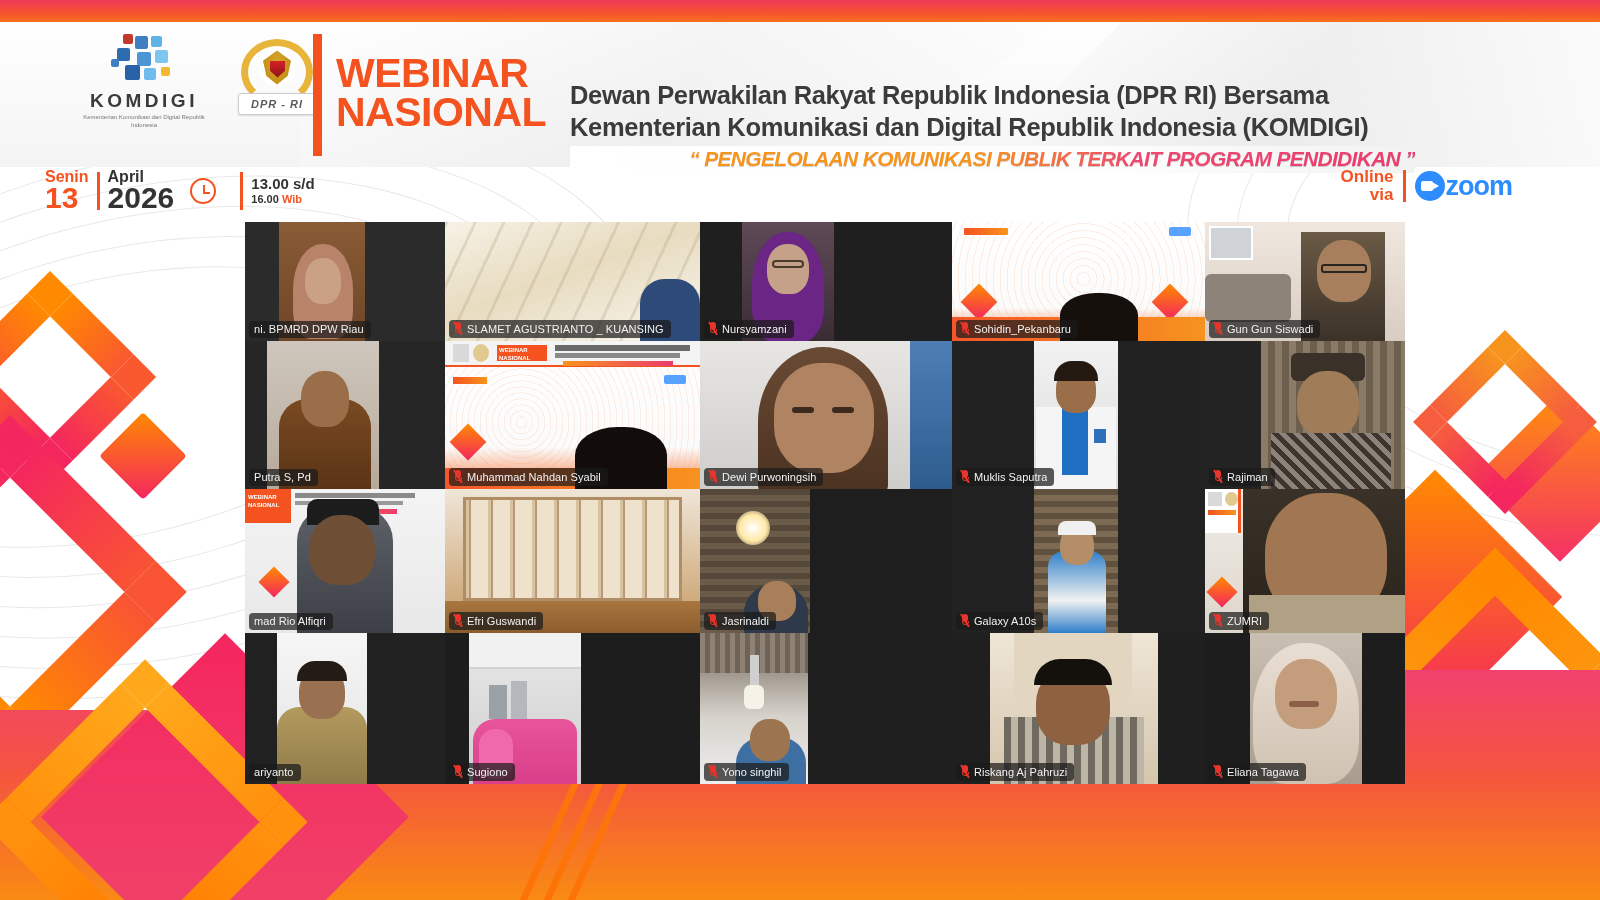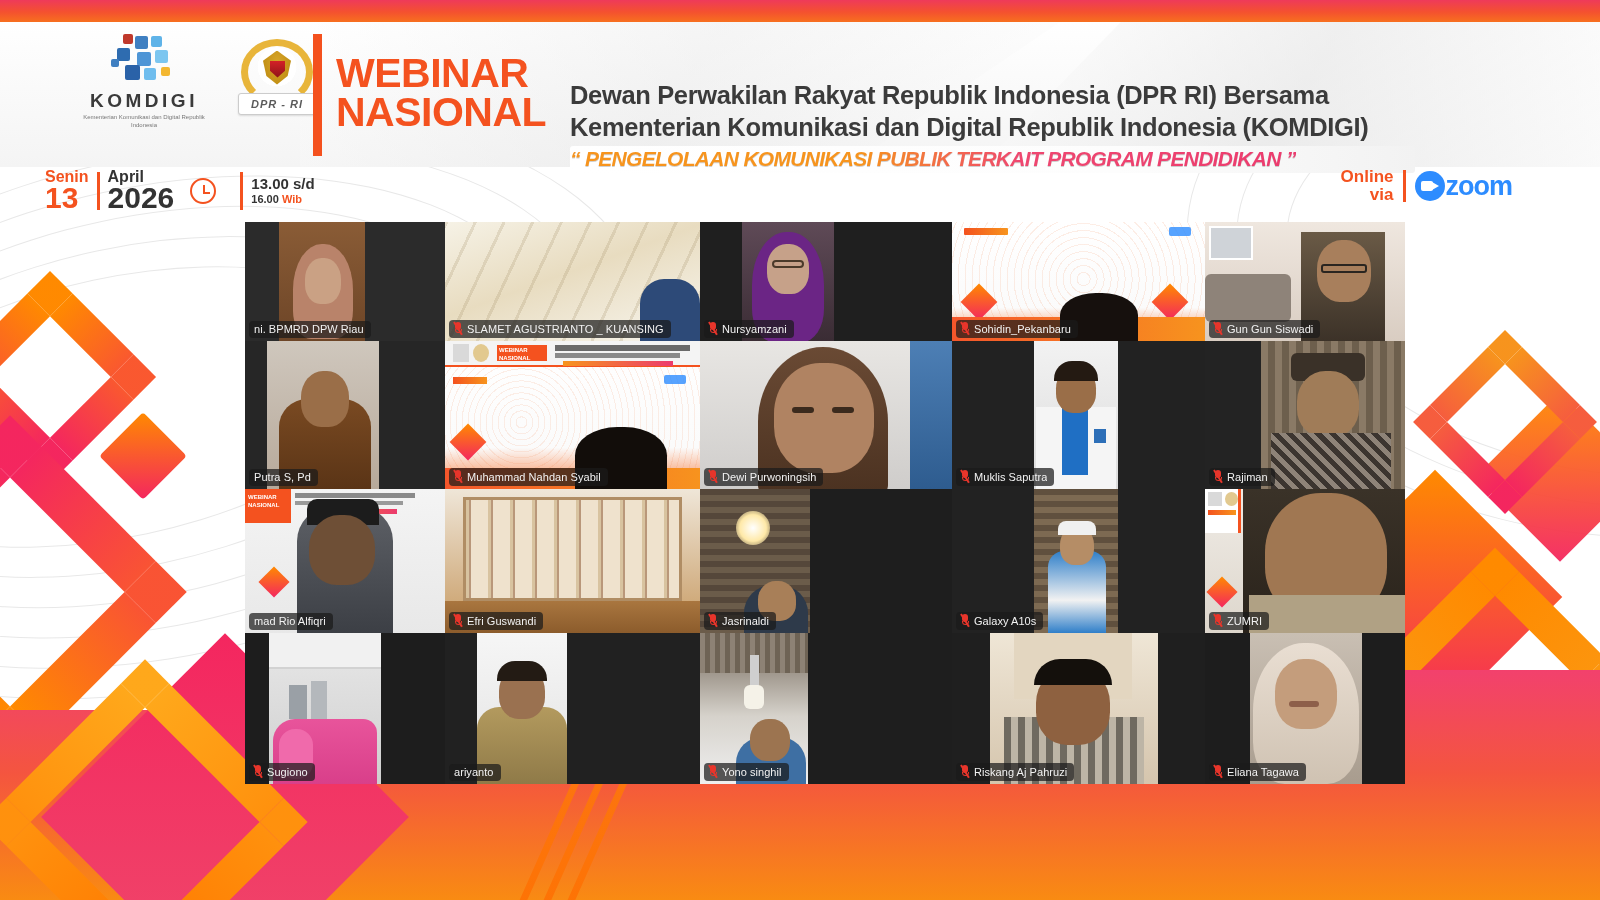--- a/index.html
+++ b/index.html
@@ -105,21 +105,21 @@
   .title-block { position:absolute; left:570px; top:58px; width:915px; }
   .title-l1, .title-l2 {
     font-size:25.5px; font-weight:bold; color:#3b3b3b; line-height:1.24;
     letter-spacing:-.35px; white-space:nowrap;
   }
   .subtitle-wrap {
     margin-top:3px; width:845px;
     background:linear-gradient(90deg,#fff 0%,#fdfdfd 65%,#f2f2f2 100%);
     border-radius:3px;
     padding:1px 0 2px 0;
-    text-align:left;
+    text-align:right;
   }
   .subtitle {
     font-size:21px; font-weight:bold; font-style:italic;
     letter-spacing:-.7px; white-space:nowrap;
     background:linear-gradient(90deg,#f7941d 0%,#f7941d 40%,#ef4770 62%,#ec3b6e 100%);
     -webkit-background-clip:text; background-clip:text; color:transparent;
     text-shadow:0 0 0 transparent;
     filter:drop-shadow(0 1px 0 rgba(0,0,0,.18));
   }
 
@@ -579,46 +579,46 @@
       <span class="mic-ic" style="display: block;">
           <i class="body"></i>
           <i class="stand"></i>
           <i class="slash"></i>
         </span>
       <span class="nm">ZUMRI</span>
     </div>
   </div>
 
   <div class="tile">
+    <div class="vid" style="background:#212121;"></div>
+    <div class="p-portrait" style="left:32px;width:90px;background:linear-gradient(180deg,#f6f6f6 0%,#e2e2e2 100%);"></div>
+    <div style="position:absolute;left:32px;top:74px;width:90px;height:77px;background:linear-gradient(180deg,#b39a5e 0%,#8f7a48 100%);border-radius:22px 22px 0 0;"></div>
+    <div class="ph-face" style="left:54px;top:34px;width:46px;height:52px;background:#9a7150;"></div>
+    <div style="position:absolute;left:52px;top:28px;width:50px;height:20px;background:#231b14;border-radius:18px 18px 0 0;"></div>
+    <div class="namebadge">
+
+      <span class="nm">ariyanto</span>
+    </div>
+  </div>
+
+  <div class="tile">
     <div class="vid" style="background:#1d1d1d;"></div>
     <div class="p-portrait" style="left:24px;width:112px;background:linear-gradient(180deg,#e8e8e8 0%,#cfcfcf 100%);"></div>
     <div style="position:absolute;left:24px;top:0;width:112px;height:36px;background:#f1f1f1;border-bottom:2px solid #d2d2d2;"></div>
     <div style="position:absolute;left:44px;top:52px;width:18px;height:34px;background:#9aa0a6;"></div>
     <div style="position:absolute;left:66px;top:48px;width:16px;height:38px;background:#b4b8bc;"></div>
     <div style="position:absolute;left:28px;top:86px;width:104px;height:65px;background:linear-gradient(180deg,#e8549b 0%,#d93f8a 100%);border-radius:22px 14px 0 0;"></div>
     <div style="position:absolute;left:34px;top:96px;width:34px;height:50px;background:#f06aab;border-radius:16px;"></div>
     <div class="namebadge">
       <span class="mic-ic" style="display: block;">
           <i class="body"></i>
           <i class="stand"></i>
           <i class="slash"></i>
         </span>
       <span class="nm">Sugiono</span>
-    </div>
-  </div>
-
-  <div class="tile">
-    <div class="vid" style="background:#212121;"></div>
-    <div class="p-portrait" style="left:32px;width:90px;background:linear-gradient(180deg,#f6f6f6 0%,#e2e2e2 100%);"></div>
-    <div style="position:absolute;left:32px;top:74px;width:90px;height:77px;background:linear-gradient(180deg,#b39a5e 0%,#8f7a48 100%);border-radius:22px 22px 0 0;"></div>
-    <div class="ph-face" style="left:54px;top:34px;width:46px;height:52px;background:#9a7150;"></div>
-    <div style="position:absolute;left:52px;top:28px;width:50px;height:20px;background:#231b14;border-radius:18px 18px 0 0;"></div>
-    <div class="namebadge">
-
-      <span class="nm">ariyanto</span>
     </div>
   </div>
 
   <div class="tile">
     <div class="vid" style="background:#1e1e1e;"></div>
     <div class="p-portrait" style="left:0;width:108px;background:linear-gradient(180deg,#6e6254 0%,#d6d2cb 55%,#efefef 100%);"></div>
     <div style="position:absolute;left:0;top:0;width:108px;height:40px;background:repeating-linear-gradient(90deg,#8d8275 0 5px,#6e6355 5px 10px);"></div>
     <div style="position:absolute;left:50px;top:22px;width:9px;height:34px;background:#cfcfcf;"></div>
     <div style="position:absolute;left:44px;top:52px;width:20px;height:24px;background:#f5f2e8;border-radius:6px;"></div>
     <div style="position:absolute;left:36px;top:104px;width:70px;height:47px;background:#3e6fa3;border-radius:26px 26px 0 0;"></div>

